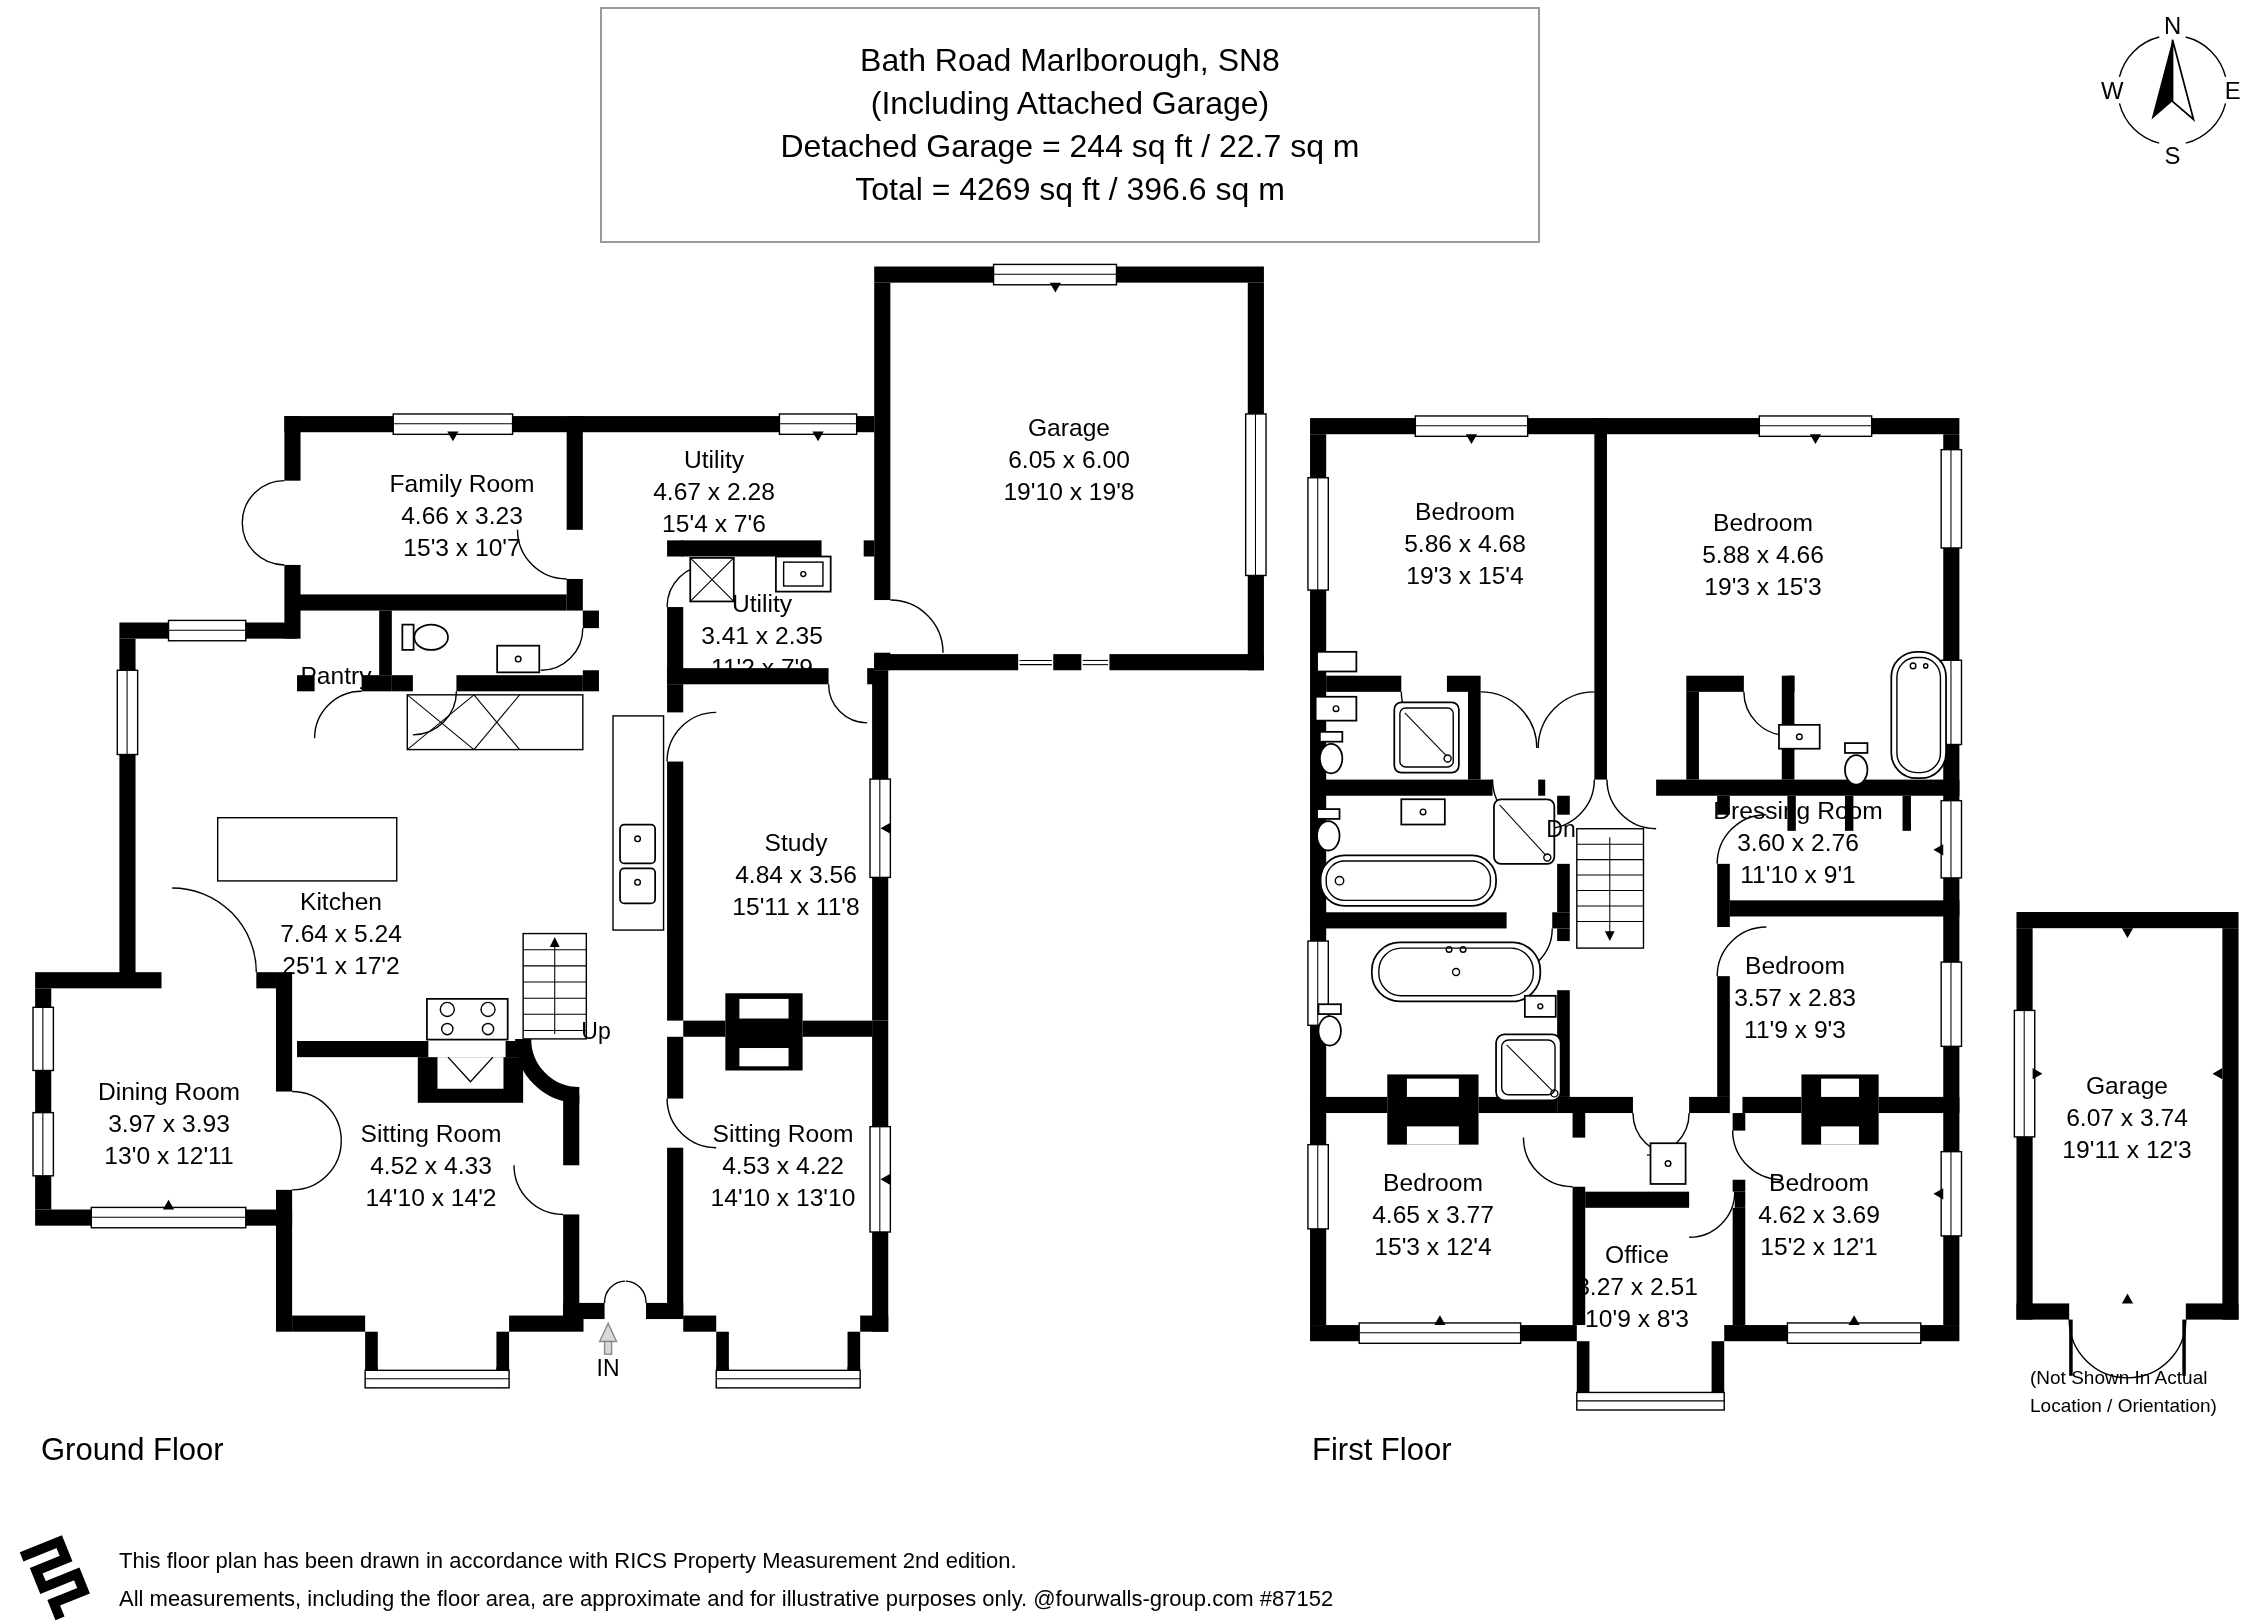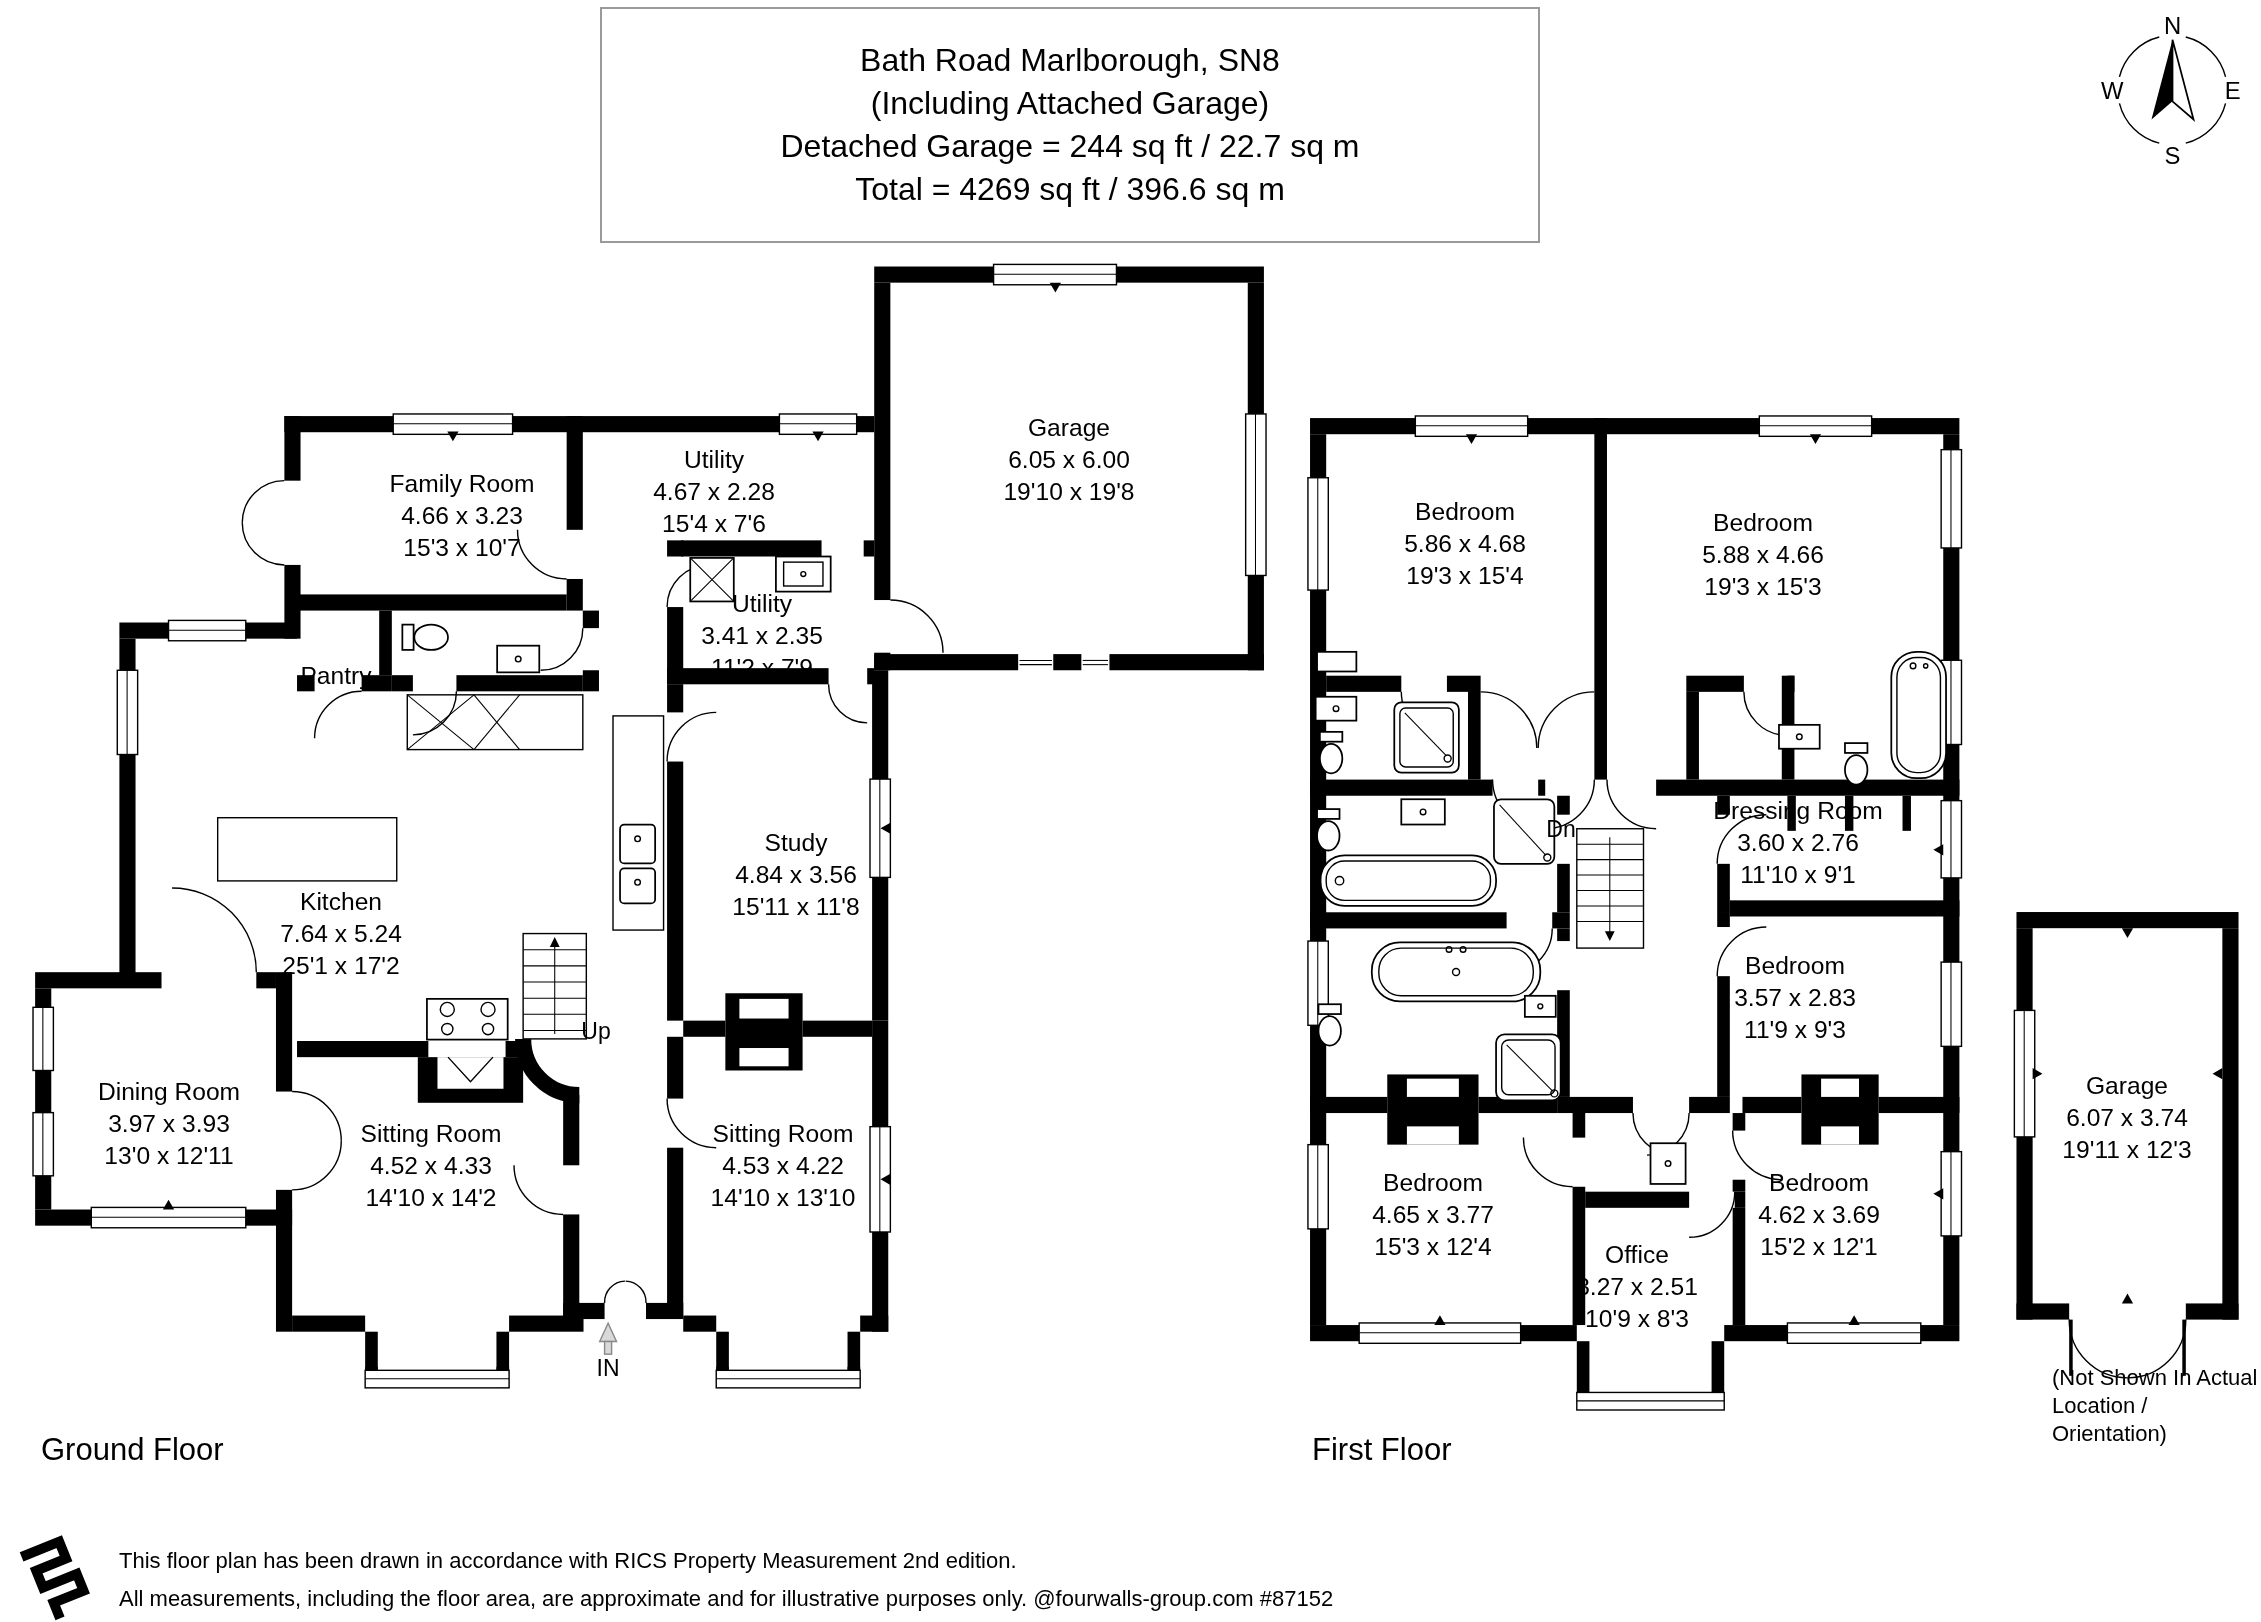--- a/index.html
+++ b/index.html
@@ -4,21 +4,21 @@
 <style>
   html,body{margin:0;padding:0;background:#fff;}
   body{width:2261px;height:1623px;position:relative;font-family:"Liberation Sans",sans-serif;color:#000;overflow:hidden;}
   .abs{position:absolute;}
   .title-box{left:600px;top:7px;width:940px;height:236px;border:2.1px solid #9a9a9a;box-sizing:border-box;
              display:flex;flex-direction:column;justify-content:center;text-align:center;}
   .title-box div{font-size:32px;line-height:43px;white-space:nowrap;}
   .room-label{position:absolute;transform:translate(-50%,-50%);text-align:center;font-size:24.6px;line-height:32px;white-space:nowrap;}
   .small-label{position:absolute;transform:translate(-50%,-50%);font-size:23px;white-space:nowrap;}
   .floor-label{position:absolute;font-size:31px;}
-  .note{position:absolute;font-size:22px;line-height:28px;margin-left:22px;}
+  .note{position:absolute;font-size:19px;line-height:28px;}
   .footer-line{position:absolute;font-size:22px;white-space:nowrap;}
   svg{position:absolute;overflow:visible;}
   .w{fill:#000;}
   .wi{fill:#fff;}
   .win{fill:#fff;stroke:#000;stroke-width:2px;}
   .wl{stroke:#000;stroke-width:1.5px;}
   .door{stroke:#000;stroke-width:2px;fill:none;}
   .fx{stroke:#000;stroke-width:2.5px;fill:#fff;}
   .fxl{stroke:#000;stroke-width:2px;fill:none;}
   .t{fill:#000;}

